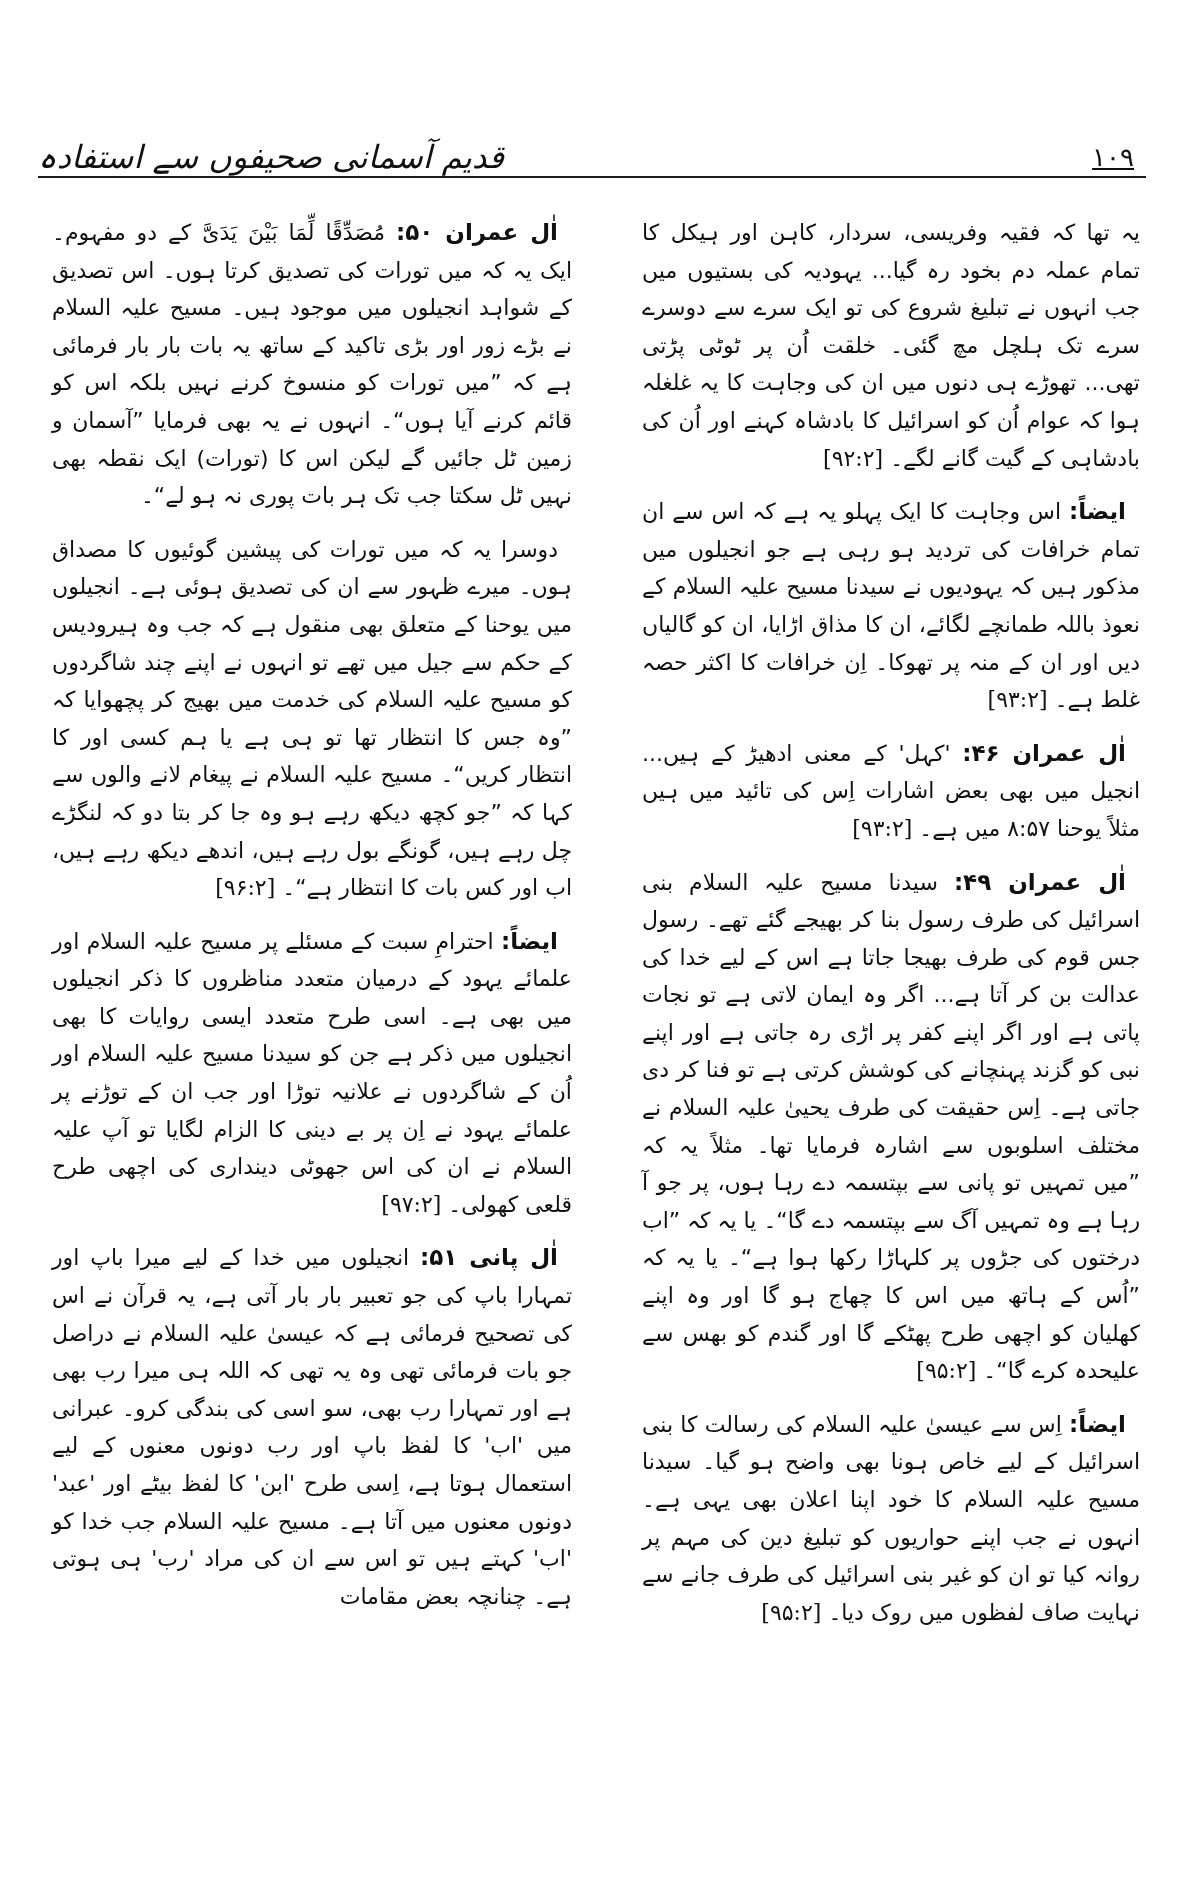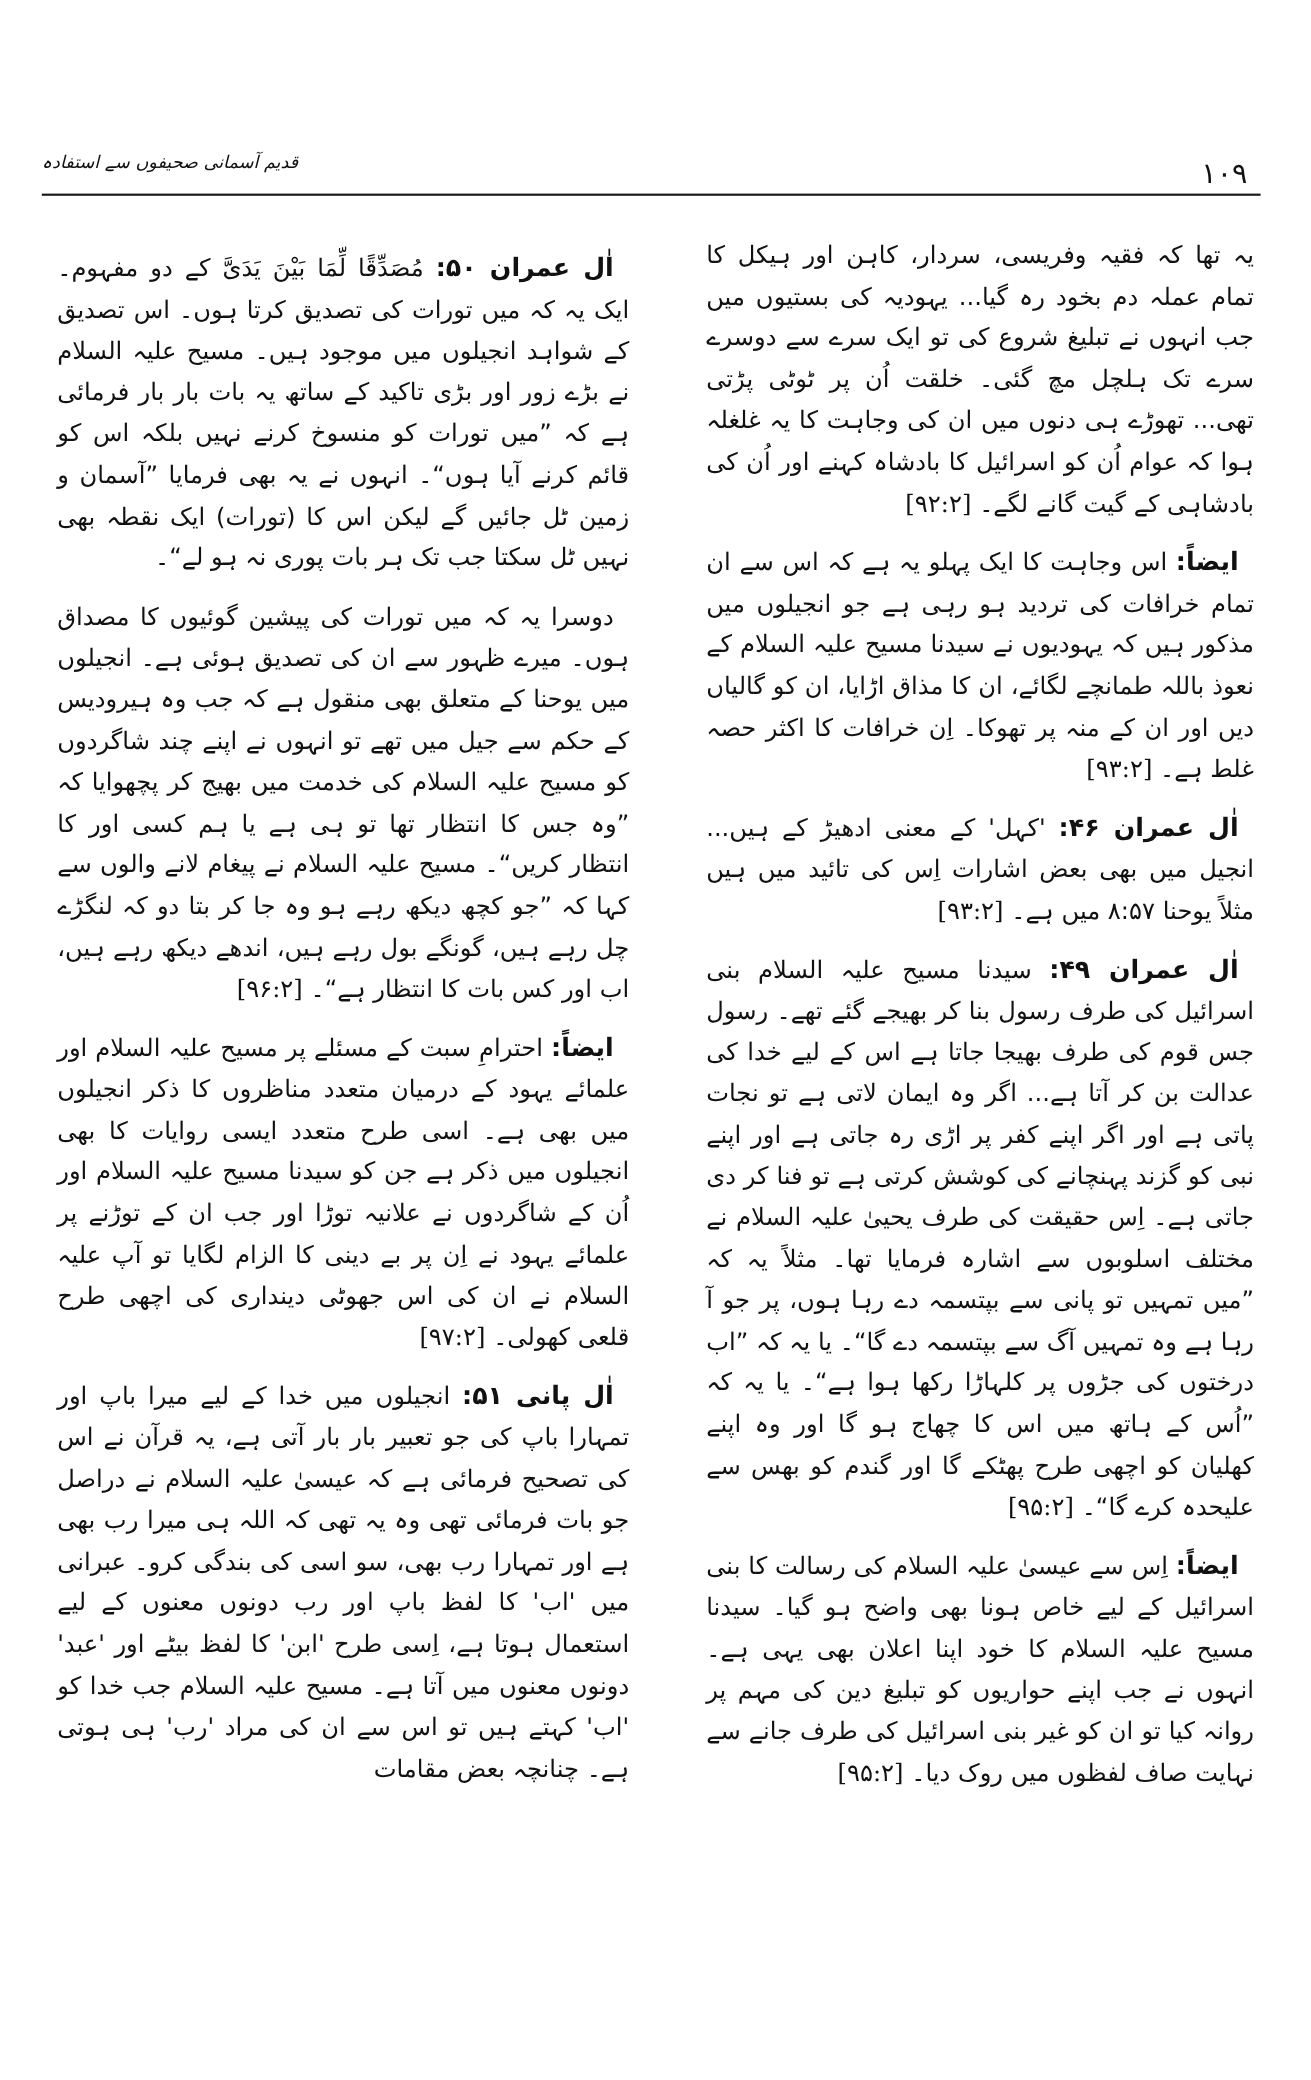--- a/index.html
+++ b/index.html
@@ -22,26 +22,27 @@
       width: 1108px;
       height: 48px;
       direction: rtl;
     }
     .page-number {
       position: absolute;
       right: 12px;
       top: 14px;
       font-size: 26px;
       font-family: "DejaVu Serif", serif;
+      text-decoration: underline;
     }
     .running-title {
       position: absolute;
       left: 0;
       top: 10px;
-      font-size: 16px;
+      font-size: 32px;
       font-family: "DejaVu Serif", serif;
       font-style: italic;
     }
     .header-rule {
       position: absolute;
       left: 38px;
       top: 176px;
       width: 1108px;
       height: 2px;
       background: #1a1a1a;
@@ -63,21 +64,20 @@
     .col-left {
       left: 52px;
       width: 520px;
     }
     .para {
       margin: 0 0 16px 0;
       padding: 0;
     }
     .para.indent {
       text-indent: 14px;
-      margin-top: 12px;
     }
     .lead {
       font-weight: bold;
       font-size: 23px;
     }
     .ref {
       font-family: "DejaVu Serif", serif;
       white-space: nowrap;
     }
   </style>

